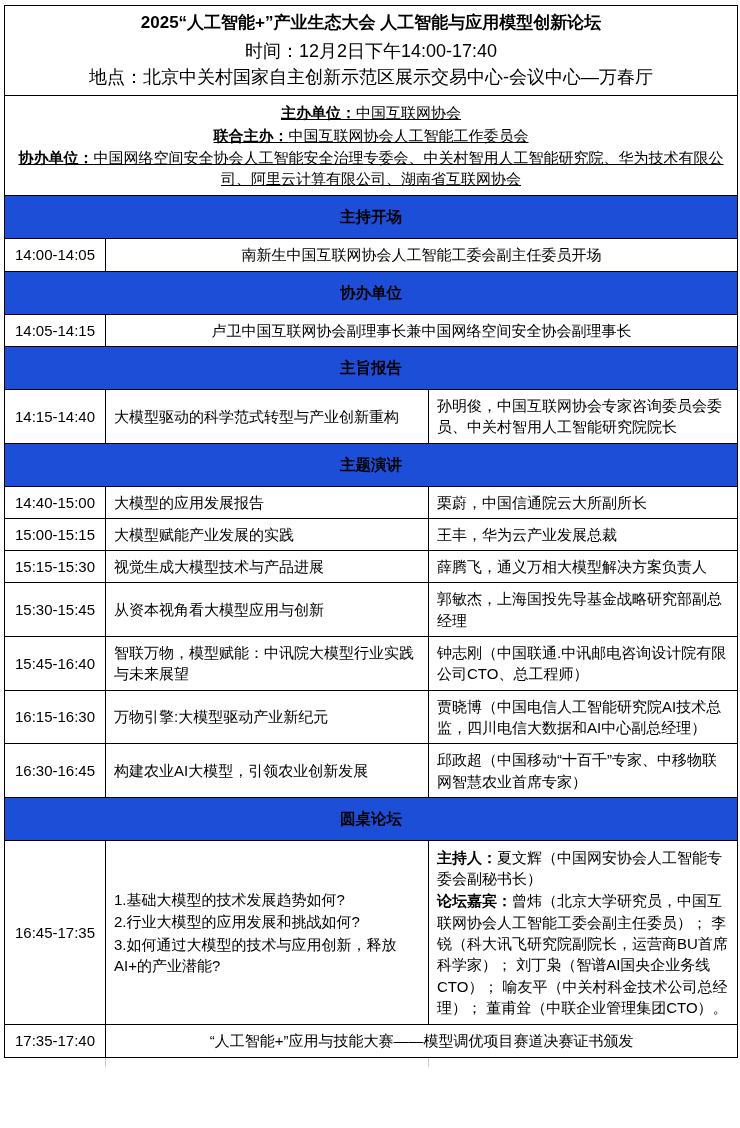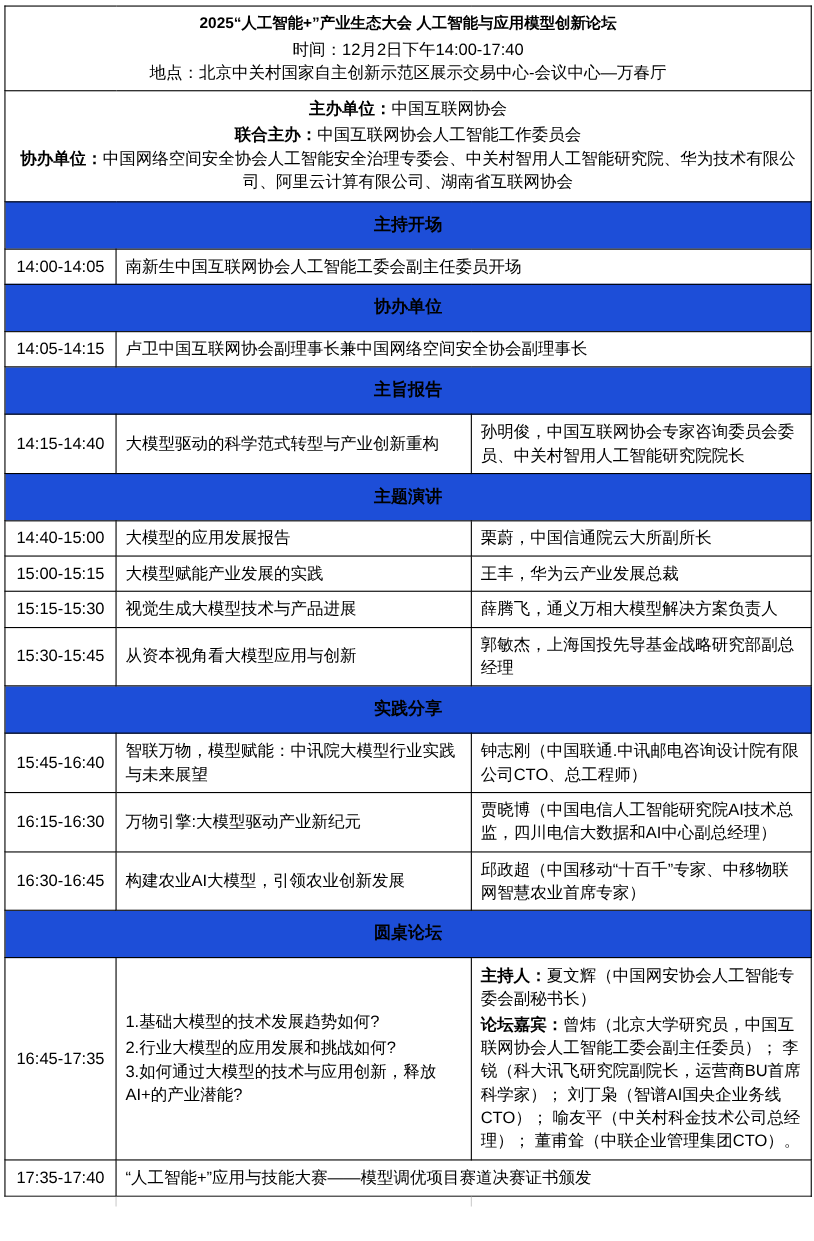--- a/index.html
+++ b/index.html
@@ -2,31 +2,31 @@
 <html><head>
 <meta charset="utf-8">
 <style>
   html,body{margin:0;padding:0;background:#ffffff;}
   body{width:740px;font-family:"Liberation Sans","DejaVu Sans",sans-serif;color:#000;}
   .page{padding:5px 3px 0 4px;}
   table.agenda{border-collapse:collapse;width:733px;table-layout:fixed;}
   table.agenda td{border:1px solid #000;font-size:15px;line-height:1.42;padding:5px 8px;vertical-align:middle;word-break:break-word;}
   
   td.title-cell{text-align:center;padding:10px 8px 9px 8px;}
-  .event-title{font-size:14px;font-weight:bold;margin-bottom:4px;}
-  .event-sub{font-size:15px;margin-top:0;}
+  .event-title{font-size:17px;font-weight:bold;margin-bottom:4px;}
+  .event-sub{font-size:18px;margin-top:0;}
   
-  td.org-cell{text-align:center;padding:7px 6px;line-height:1.38;}
+  td.org-cell{text-align:center;padding:7px 6px;line-height:1.38;text-decoration:underline;}
   .org-line{margin:1px 0;}
   .org-label{font-weight:bold;}
   
   tr.sec td{background:#1d4ed8;font-weight:bold;text-align:center;font-size:15.5px;padding:10px 4px;}
   
   td.time-cell{text-align:center;padding:6px 2px;}
-  td.merged-cell{}
+  td.merged-cell{text-align:center;}
   td.topic-cell,td.speaker-cell{text-align:left;}
   td.tall{padding-top:8px;padding-bottom:8px;}
   .q-line{margin:1px 0;}
   .spk-block{margin:1px 0;}
   .spk-label{font-weight:bold;}
   
   .cutoff{position:relative;width:733px;height:9px;background:#fff;}
   .cutoff .v1,.cutoff .v2{position:absolute;top:0;width:1px;height:9px;background:#cccccc;}
   .cutoff .v1{left:101px;}
   .cutoff .v2{left:424px;}
@@ -101,23 +101,20 @@
       <td class="time-cell">15:15-15:30</td>
       <td class="topic-cell">视觉生成大模型技术与产品进展</td>
       <td class="speaker-cell">薛腾飞，通义万相大模型解决方案负责人</td>
     </tr>
     <tr>
       <td class="time-cell tall">15:30-15:45</td>
       <td class="topic-cell tall">从资本视角看大模型应用与创新</td>
       <td class="speaker-cell tall">郭敏杰，上海国投先导基金战略研究部副总经理</td>
     </tr>
 
-    <tr class="sec">
-      <td colspan="3">实践分享</td>
-    </tr>
     <tr>
       <td class="time-cell tall">15:45-16:40</td>
       <td class="topic-cell tall">智联万物，模型赋能：中讯院大模型行业实践与未来展望</td>
       <td class="speaker-cell tall">钟志刚（中国联通.中讯邮电咨询设计院有限公司CTO、总工程师）</td>
     </tr>
     <tr>
       <td class="time-cell tall">16:15-16:30</td>
       <td class="topic-cell tall">万物引擎:大模型驱动产业新纪元</td>
       <td class="speaker-cell tall">贾晓博（中国电信人工智能研究院AI技术总监，四川电信大数据和AI中心副总经理）</td>
     </tr>

